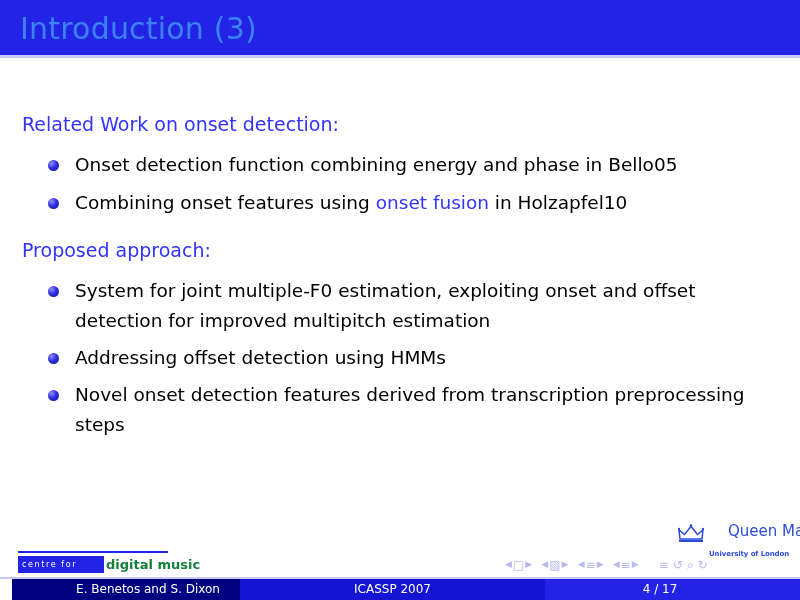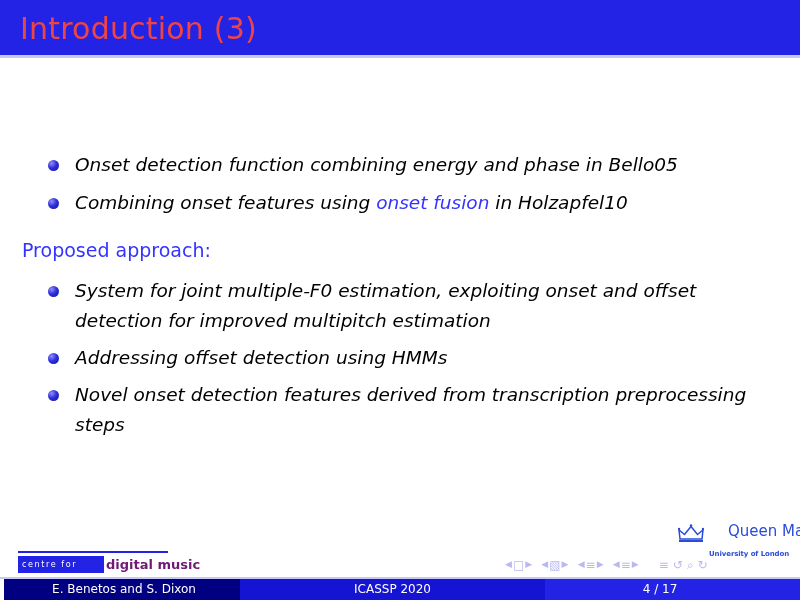--- a/index.html
+++ b/index.html
@@ -29,21 +29,21 @@
     width: 800px;
     height: 3px;
     background: #c8c8f5;
   }
   #slide-title {
     position: absolute;
     left: 20px;
     top: 11px;
     font-size: 30px;
     line-height: 36px;
-    color: #ef4444;
+    color: #3b82f6;
     letter-spacing: 0.2px;
     white-space: nowrap;
   }
 
   
   #content {
     position: absolute;
     left: 0;
     top: 58px;
     width: 800px;
@@ -79,21 +79,20 @@
   #list-related { top: 92px; }
   #list-proposed { top: 218px; }
 
   .bullet-item {
     position: relative;
     padding-left: 75px;
     margin-bottom: 8px;
     color: #000000;
     font-size: 18.5px;
     line-height: 30px;
-    font-style: italic;
   }
   #list-proposed .bullet-item { margin-bottom: 7px; }
 
   .bullet-marker {
     position: absolute;
     left: 48px;
     top: 10px;
     width: 11px;
     height: 11px;
     border-radius: 50%;
@@ -137,21 +136,21 @@
     white-space: nowrap;
     overflow: hidden;
   }
   #c4dm-digital-music {
     position: absolute;
     left: 88px;
     top: 5px;
     font-size: 13px;
     line-height: 17px;
     font-weight: bold;
-    color: #701a75;
+    color: #15803d;
     white-space: nowrap;
   }
 
   #logo-qmul {
     position: absolute;
     left: 678px;
     top: 522px;
     width: 112px;
     height: 30px;
   }
@@ -221,34 +220,35 @@
     position: absolute;
     top: 2px;
     height: 21px;
     color: #ffffff;
     font-size: 12px;
     line-height: 21px;
     text-align: center;
     white-space: nowrap;
     overflow: hidden;
   }
-  #footer-author { left: 4px;   width: 240px; background: #000080; }
+  #footer-author { left: 12px;   width: 240px; background: #000080; padding-left: 16px; }
   #footer-center { left: 240px; width: 305px; background: #1414d2; }
   #footer-page   { left: 545px; width: 255px; background: #2323e6; padding-right: 2px; }
   #footer-page-inner { display: inline-block; margin-right: 25px; }
 </style>
 </head>
 <body>
 
 <div id="title-bar"></div>
 <div id="title-bar-underline"></div>
 <div id="slide-title">Introduction (3)</div>
 
 <div id="content">
 
+  <div id="heading-related" class="block-heading">Related Work on onset detection:</div>
 
   <ul id="list-related" class="bullet-list">
     <li class="bullet-item">
       <span class="bullet-marker"></span>
       <span class="bullet-text">
         <span>Onset detection function combining energy and phase in Bello05</span>
       </span>
     </li>
     <li class="bullet-item">
       <span class="bullet-marker"></span>
@@ -300,17 +300,17 @@
   <span class="nav-group"><span class="nav-arrow">◀</span><span class="nav-glyph">□</span><span class="nav-arrow">▶</span></span>
   <span class="nav-group"><span class="nav-arrow">◀</span><span class="nav-glyph">▧</span><span class="nav-arrow">▶</span></span>
   <span class="nav-group"><span class="nav-arrow">◀</span><span class="nav-glyph">≡</span><span class="nav-arrow">▶</span></span>
   <span class="nav-group"><span class="nav-arrow">◀</span><span class="nav-glyph">≡</span><span class="nav-arrow">▶</span></span>
   <span id="nav-misc"><span class="nav-glyph">≡</span><span class="nav-glyph">↺</span><span class="nav-glyph">⌕</span><span class="nav-glyph">↻</span></span>
 </div>
 
 <div id="footer">
   <div id="footer-rule"></div>
   <div id="footer-author" class="footer-seg">E. Benetos and S. Dixon</div>
-  <div id="footer-center" class="footer-seg">ICASSP 2020</div>
+  <div id="footer-center" class="footer-seg">ICASSP 2007</div>
   <div id="footer-page" class="footer-seg">
     <span id="footer-page-inner">4 / 17</span>
   </div>
 </div>
 
 </body></html>

